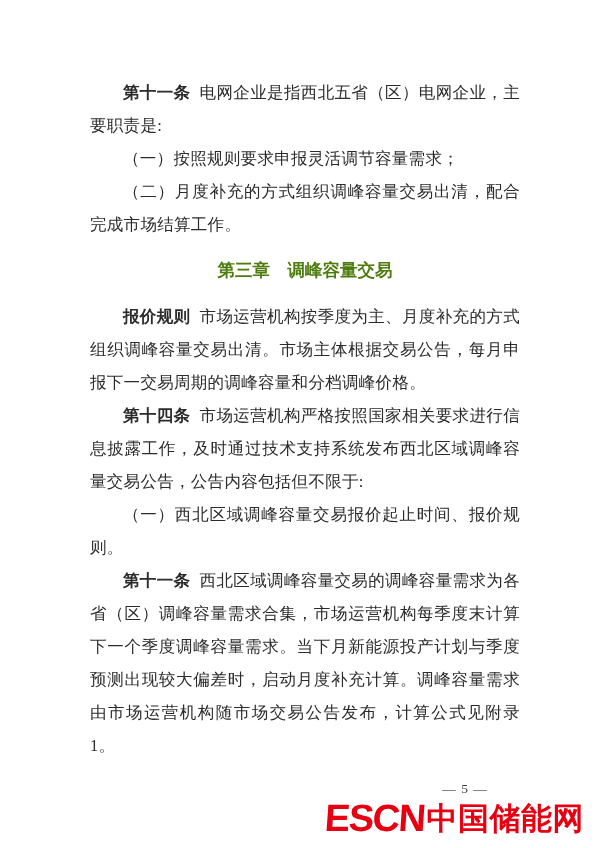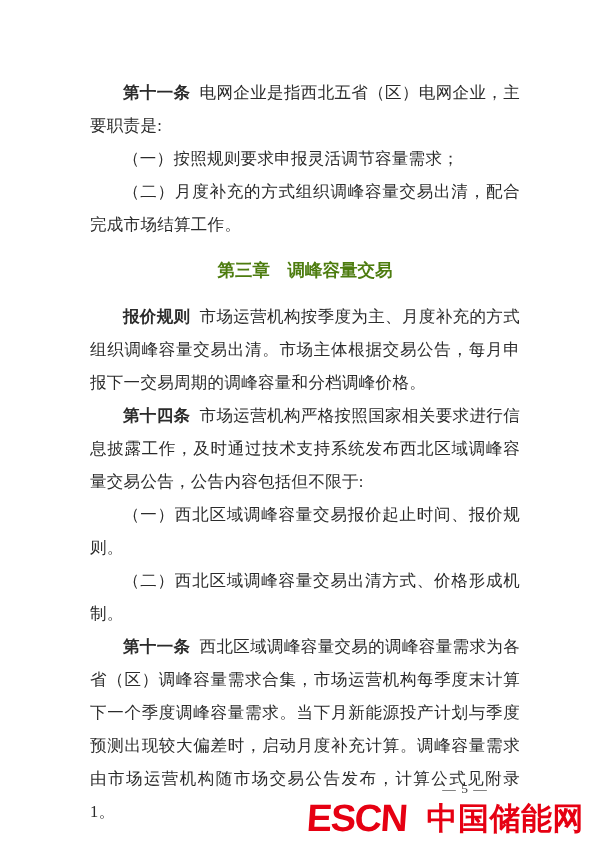--- a/index.html
+++ b/index.html
@@ -66,21 +66,21 @@
     white-space: nowrap;
     line-height: 1;
   }
   .logo-latin {
     font-size: 38px;
     letter-spacing: -1.5px;
     transform: skewX(-4deg);
   }
   .logo-cn {
     font-size: 31px;
-    margin-left: 20px;
+    margin-left: 2px;
     letter-spacing: 0.5px;
   }
 </style>
 </head>
 <body>
 
 <div class="page">
 
   <div class="content">
 
@@ -91,21 +91,20 @@
     <p class="para"><span>（二）月度补充的方式组织调峰容量交易出清，配合完成市场结算工作。</span></p>
 
     <h2 class="chapter">第三章　调峰容量交易</h2>
 
     <p class="para"><b class="term">报价规则</b><span>市场运营机构按季度为主、月度补充的方式组织调峰容量交易出清。市场主体根据交易公告，每月申报下一交易周期的调峰容量和分档调峰价格。</span></p>
 
     <p class="para"><b class="term">第十四条</b><span>市场运营机构严格按照国家相关要求进行信息披露工作，及时通过技术支持系统发布西北区域调峰容量交易公告，公告内容包括但不限于:</span></p>
 
     <p class="para"><span>（一）西北区域调峰容量交易报价起止时间、报价规则。</span></p>
 
-    <p class="para"><span>（二）西北区域调峰容量交易出清方式、价格形成机制。</span></p>
 
 
     <p class="para"><b class="term">第十一条</b><span>西北区域调峰容量交易的调峰容量需求为各省（区）调峰容量需求合集，市场运营机构每季度末计算下一个季度调峰容量需求。当下月新能源投产计划与季度预测出现较大偏差时，启动月度补充计算。调峰容量需求由市场运营机构随市场交易公告发布，计算公式见附录 1。</span></p>
 
   </div>
 
   <div class="pagenum">— 5 —</div>
 
   <div class="logo" style="color: rgb(230, 0, 18);">
     <span class="logo-latin">ESCN</span>

